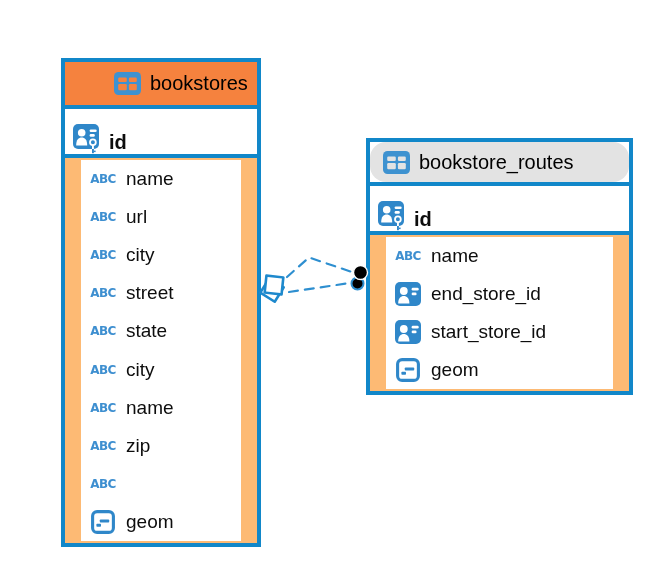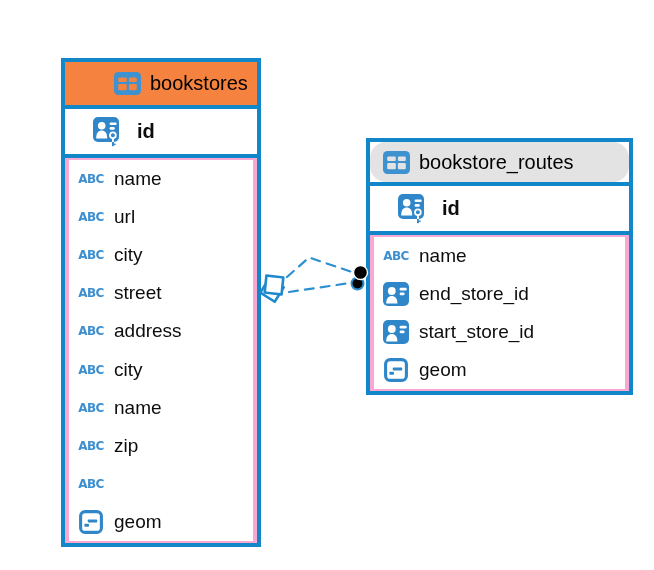--- a/index.html
+++ b/index.html
@@ -24,24 +24,24 @@
   .tbl-header{
     flex:none;display:flex;align-items:center;gap:9px;
     padding-left:12px;font-size:20px;color:#000;
   }
   #table-bookstores .tbl-header{height:43px;background:#F5823E;color-scheme:light;padding-left:48px;}
   #table-bookstore-routes .tbl-header{height:40px;background:#E3E3E3;border-radius:16px;}
 
   .hsep{flex:none;height:4px;background:var(--accent);}
 
   .pk-row{
-    flex:none;height:45px;display:flex;align-items:center;gap:17px;
-    padding-left:7px;font-size:20px;font-weight:bold;background:#fff;margin-left:20px;
-  }
-  .rows{flex:1;display:flex;flex-direction:column;background:#f9a8d4;padding:2px 4px;}
+    flex:none;height:45px;display:flex;align-items:flex-end;gap:9px;
+    padding-left:7px;font-size:20px;font-weight:bold;background:#fff;
+  }
+  .rows{flex:1;display:flex;flex-direction:column;background:#fdba74;padding:2px 16px;}
   .col-row{
     flex:1;display:flex;align-items:center;gap:9px;padding-left:8px;
     font-size:19px;background:#fff;white-space:nowrap;
   }
   .icon-slot{flex:none;width:28px;display:flex;justify-content:center;align-items:center;}
   .abc{
     font-family:"DejaVu Sans", sans-serif;
     font-weight:800;font-size:12px;letter-spacing:-0.6px;color:var(--abc-blue);
   }
   .hdr-icon-orange{color:#F5823E;line-height:0;}
@@ -99,21 +99,21 @@
     <div class="col-row">
       <span class="icon-slot abc">ABC</span>
       <span>city</span>
     </div>
     <div class="col-row">
       <span class="icon-slot abc">ABC</span>
       <span>street</span>
     </div>
     <div class="col-row">
       <span class="icon-slot abc">ABC</span>
-      <span>address</span>
+      <span>state</span>
     </div>
     <div class="col-row">
       <span class="icon-slot abc">ABC</span>
       <span>city</span>
     </div>
     <div class="col-row">
       <span class="icon-slot abc">ABC</span>
       <span>name</span>
     </div>
     <div class="col-row">

